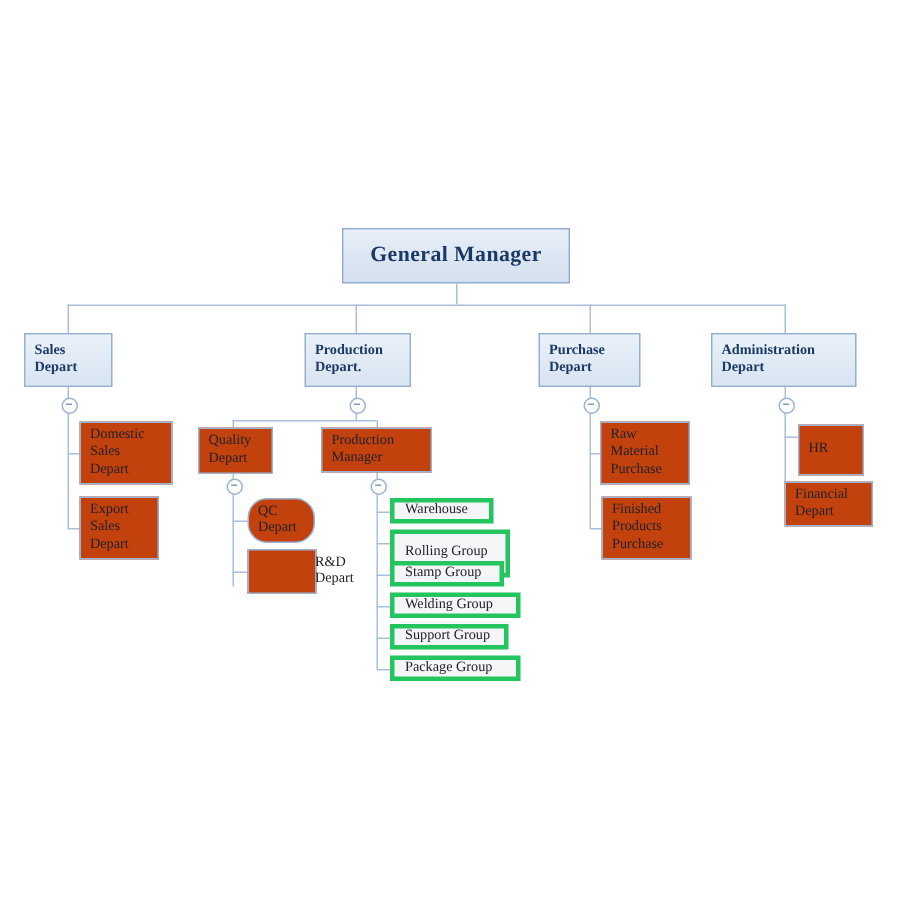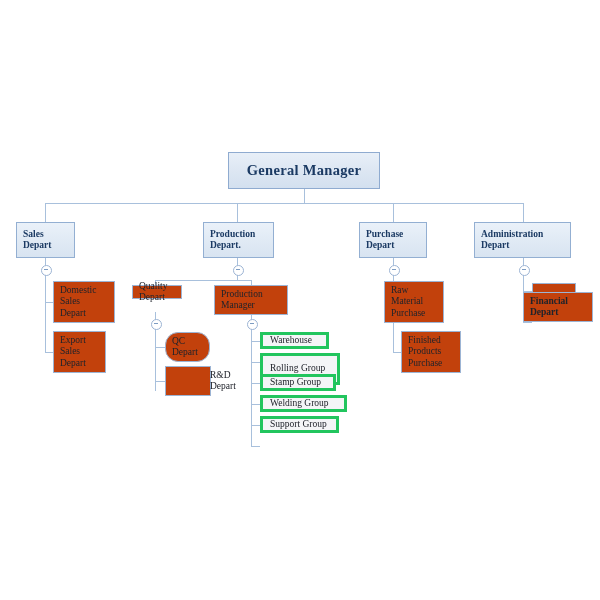--- a/index.html
+++ b/index.html
@@ -174,55 +174,56 @@
 Depart</div>
 
   <div class="node lvl3" style="left:53px; top:281px; width:62px; height:42px;">Domestic
 Sales
 Depart</div>
 
   <div class="node lvl3" style="left:53px; top:331px; width:53px; height:42px;">Export
 Sales
 Depart</div>
 
-  <div class="node lvl3" style="left:132px; top:285px; width:50px; height:14px;">Quality
+  <div class="node lvl3" style="left:132px; top:285px; width:50px; height:31px;">Quality
 Depart</div>
 
   <div class="node lvl3" style="left:214px; top:285px; width:74px; height:30px;">Production
 Manager</div>
 
   <div class="node lvl3" style="left:165px; top:332px; width:45px; height:30px;border-radius:13px;">QC
 Depart</div>
 
   <div class="node lvl3" style="left:165px; top:366px; width:45px; height:30px;padding-left:44px;">R&amp;D
 Depart</div>
 
-  <div class="node lvl3" style="left:384px; top:281px; width:60px; height:42px;">Raw
+  <div class="node lvl3" style="left:400px; top:281px; width:60px; height:42px;">Raw
 Material
 Purchase</div>
 
   <div class="node lvl3" style="left:401px; top:331px; width:60px; height:42px;">Finished
 Products
 Purchase</div>
 
   <div class="node lvl3" style="left:532px; top:283px; width:44px; height:34px;">HR</div>
 
-  <div class="node lvl3" style="left:523px; top:292px; width:70px; height:30px;font-weight:bold;">Financial
+  <div class="node lvl3" style="left:523px; top:321px; width:59px; height:30px;">Financial
 Depart</div>
 
   <div class="node leaf" style="left:260px; top:332px; width:69px; height:17px;">Warehouse</div>
 
   <div class="node leaf" style="left:260px; top:353px; width:80px; height:32px;">Rolling Group</div>
 
   <div class="node leaf" style="left:260px; top:374px; width:76px; height:17px;">Stamp Group</div>
 
   <div class="node leaf" style="left:260px; top:395px; width:87px; height:17px;text-align:center;">Welding Group</div>
 
   <div class="node leaf" style="left:260px; top:416px; width:79px; height:17px;">Support Group</div>
 
+  <div class="node leaf" style="left:260px; top:437px; width:87px; height:17px;">Package Group</div>
 
   <div class="toggle" style="left:41px;  top:265px;"></div>
   <div class="toggle" style="left:233px; top:265px;"></div>
   <div class="toggle" style="left:389px; top:265px;"></div>
   <div class="toggle" style="left:519px; top:265px;"></div>
   <div class="toggle" style="left:151px; top:319px;"></div>
   <div class="toggle" style="left:247px; top:319px;"></div>
 
 </div>
 

